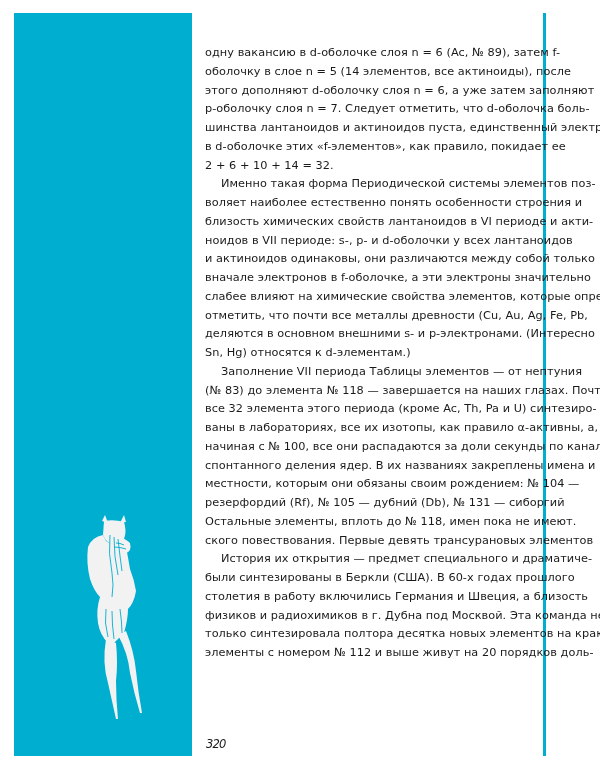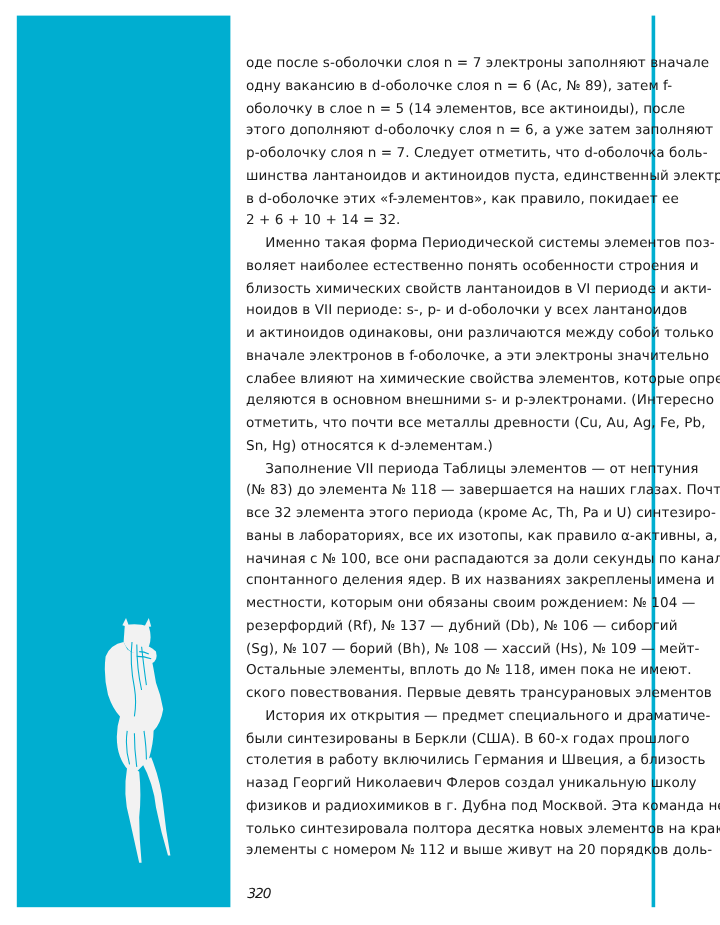--- a/index.html
+++ b/index.html
@@ -60,59 +60,56 @@
       <path d="M44 30 Q48 30 52 32"></path>
       <path d="M42 34 Q48 34 54 36"></path>
     </g>
   </svg>
 </div>
 
 <div class="right-rule"></div>
 
 <div class="text-col">
   <p>
-    <span class="line">оде после s-оболочки слоя n = 7 электроны заполняют вначале</span>
     <span class="line">одну вакансию в d-оболочке слоя n = 6 (Ac, № 89), затем f-</span>
     <span class="line">оболочку в слое n = 5 (14 элементов, все актиноиды), после</span>
     <span class="line">этого дополняют d-оболочку слоя n = 6, а уже затем заполняют</span>
     <span class="line">p-оболочку слоя n = 7. Следует отметить, что d-оболочка боль-</span>
     <span class="line">шинства лантаноидов и актиноидов пуста, единственный электрон</span>
     <span class="line">в d-оболочке этих «f-элементов», как правило, покидает ее</span>
     <span class="line last">2 + 6 + 10 + 14 = 32.</span>
   </p>
   <p>
     <span class="line" style="padding-left:16px;width:306px">Именно такая форма Периодической системы элементов поз-</span>
     <span class="line">воляет наиболее естественно понять особенности строения и</span>
     <span class="line">близость химических свойств лантаноидов в VI периоде и акти-</span>
     <span class="line">ноидов в VII периоде: s-, p- и d-оболочки у всех лантаноидов</span>
     <span class="line">и актиноидов одинаковы, они различаются между собой только</span>
     <span class="line">вначале электронов в f-оболочке, а эти электроны значительно</span>
     <span class="line">слабее влияют на химические свойства элементов, которые опре-</span>
+    <span class="line">отметить, что почти все металлы древности (Cu, Au, Ag, Fe, Pb,</span>
     <span class="line">деляются в основном внешними s- и p-электронами. (Интересно</span>
-    <span class="line">отметить, что почти все металлы древности (Cu, Au, Ag, Fe, Pb,</span>
     <span class="line last">Sn, Hg) относятся к d-элементам.)</span>
   </p>
   <p>
     <span class="line" style="padding-left:16px;width:306px">Заполнение VII периода Таблицы элементов — от нептуния</span>
     <span class="line">(№ 83) до элемента № 118 — завершается на наших глазах. Почти</span>
     <span class="line">все 32 элемента этого периода (кроме Ac, Th, Pa и U) синтезиро-</span>
     <span class="line">ваны в лабораториях, все их изотопы, как правило α-активны, а,</span>
     <span class="line">начиная с № 100, все они распадаются за доли секунды по каналу</span>
     <span class="line">спонтанного деления ядер. В их названиях закреплены имена и</span>
     <span class="line">местности, которым они обязаны своим рождением: № 104 —</span>
-    <span class="line">резерфордий (Rf), № 137 — дубний (Db), № 106 — сиборгий</span>
-    <span class="line">(Sg), № 107 — борий (Bh), № 108 — хассий (Hs), № 109 — мейт-</span>
+    <span class="line">резерфордий (Rf), № 105 — дубний (Db), № 131 — сиборгий</span>
     <span class="line last">Остальные элементы, вплоть до № 118, имен пока не имеют.</span>
   </p>
   <p>
     <span class="line">ского повествования. Первые девять трансурановых элементов</span>
     <span class="line" style="padding-left:16px;width:306px">История их открытия — предмет специального и драматиче-</span>
     <span class="line">были синтезированы в Беркли (США). В 60-х годах прошлого</span>
     <span class="line">столетия в работу включились Германия и Швеция, а близость</span>
-    <span class="line">назад Георгий Николаевич Флеров создал уникальную школу</span>
     <span class="line">физиков и радиохимиков в г. Дубна под Москвой. Эта команда не</span>
     <span class="line">только синтезировала полтора десятка новых элементов на краю</span>
     <span class="line">элементы с номером № 112 и выше живут на 20 порядков доль-</span>
 
   </p>
 </div>
 
 <div class="page-num">320</div>
 
 </body></html>

